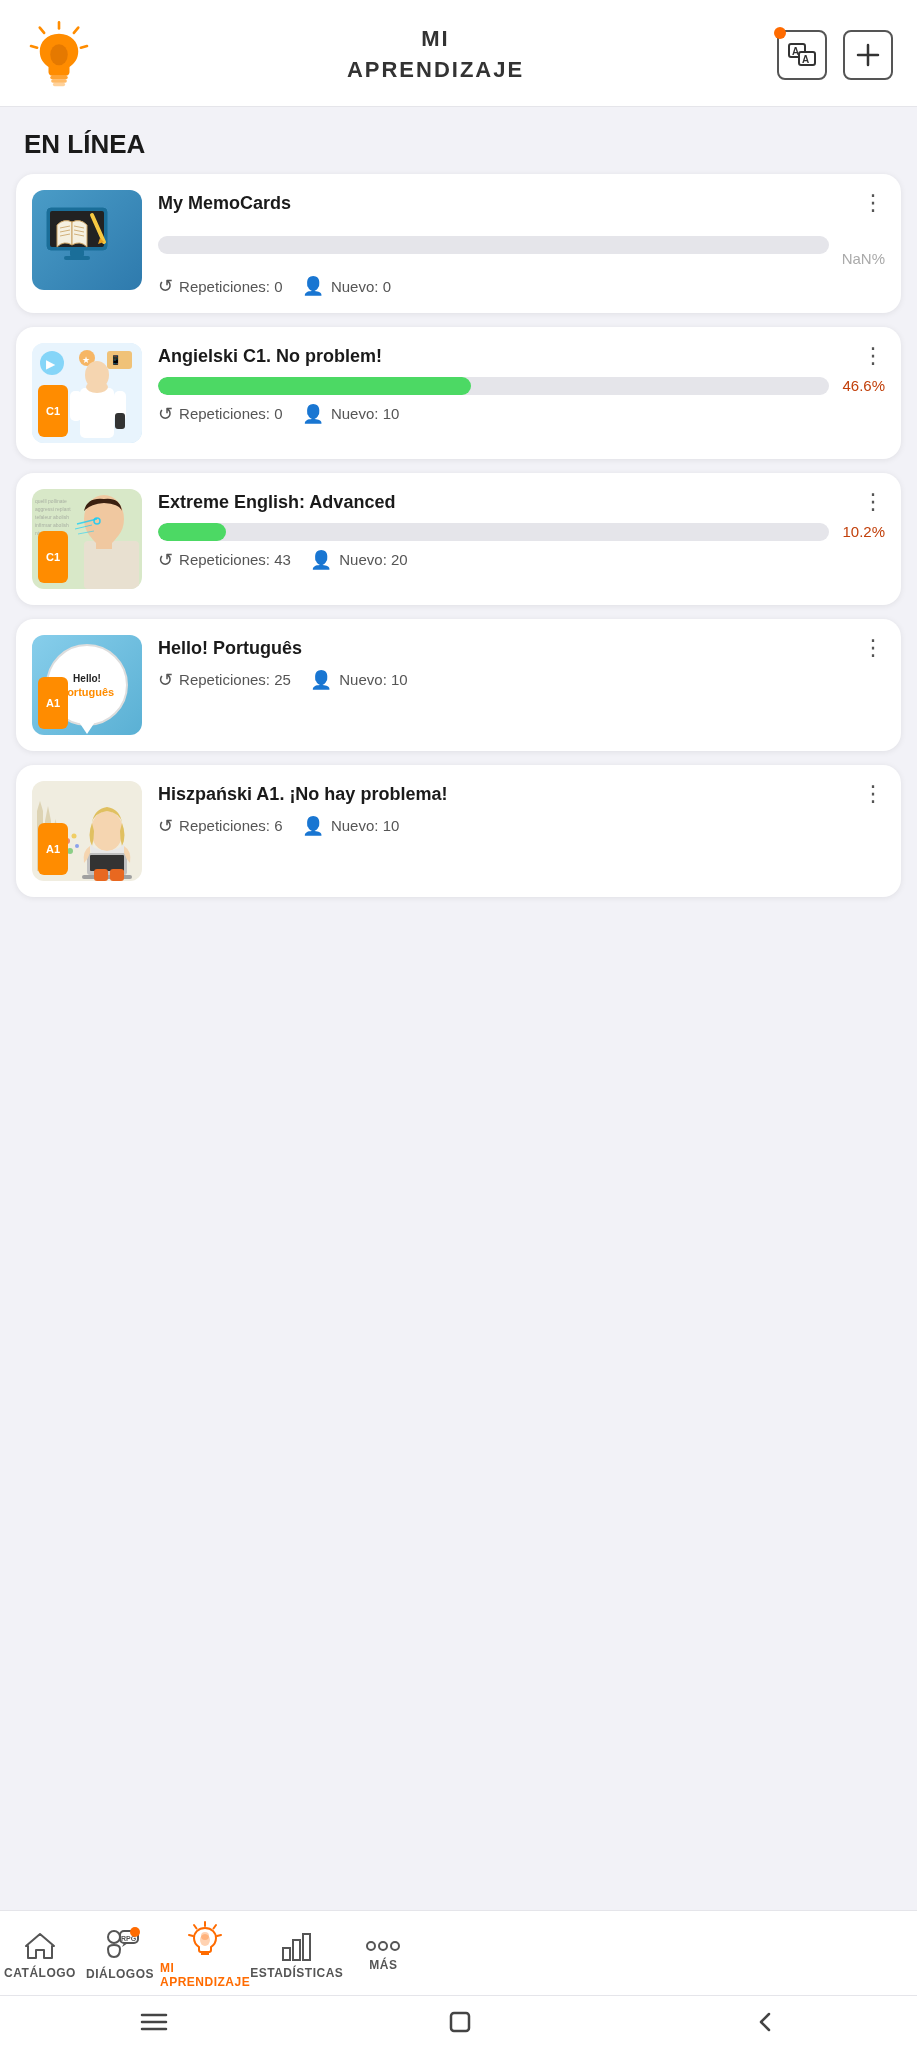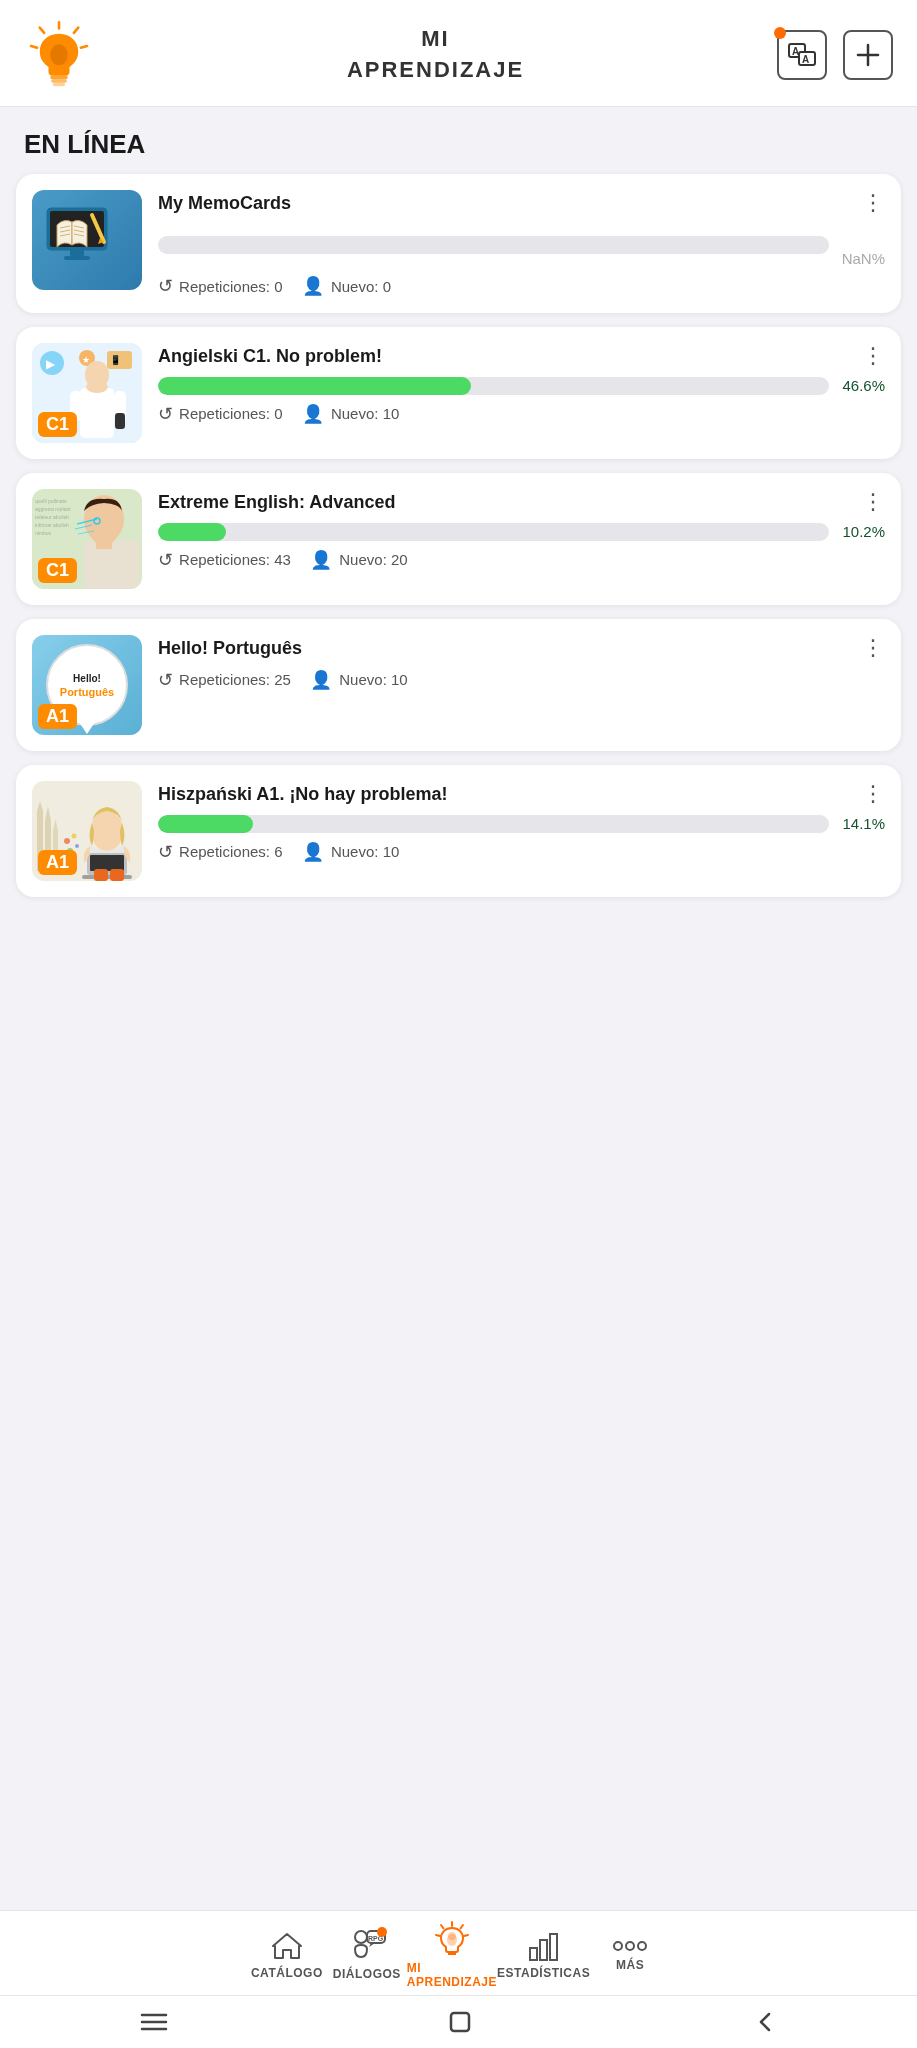--- a/index.html
+++ b/index.html
@@ -127,21 +127,21 @@
       border-radius: 10px;
       overflow: hidden;
     }
     .progress-bar-fill {
       height: 100%;
       border-radius: 10px;
       background: #4cd964;
     }
     .progress-label {
       font-size: 15px;
-      color: #14532d;
+      color: #c2410c;
       min-width: 48px;
       text-align: right;
     }
 
     
     .stats-row {
       display: flex;
       gap: 20px;
       align-items: center;
     }
@@ -157,23 +157,23 @@
       color: #555;
     }
 
     
     .level-badge {
       position: absolute;
       bottom: 6px;
       left: 6px;
       background: #FF8C00;
       color: #fff;
-      font-size: 18px;
+      font-size: 11px;
       font-weight: 700;
-      padding: 2px 8px;
+      padding: 20px 8px;
       border-radius: 6px;
     }
 
     
     .thumb-memocards {
       background: linear-gradient(135deg, #4a9cc7 0%, #2e7aad 100%);
       display: flex;
       align-items: center;
       justify-content: center;
     }
@@ -189,21 +189,21 @@
       align-items: center;
       justify-content: center;
     }
 
     
     .bottom-nav {
       background: #fff;
       border-top: 1px solid #e5e5ea;
       display: flex;
       align-items: center;
-      justify-content: center;
+      justify-content: flex-start;
       padding: 10px 0 6px;
       position: sticky;
       bottom: 0;
     }
     .nav-item {
       display: flex;
       flex-direction: column;
       align-items: center;
       gap: 4px;
       cursor: pointer;
@@ -529,26 +529,20 @@
         <rect x="62" y="88" width="14" height="12" rx="3" fill="#e86820"></rect>
         <rect x="78" y="88" width="14" height="12" rx="3" fill="#e86820"></rect>
       </svg>
       <div class="level-badge">A1</div>
     </div>
     <div class="card-content">
       <div class="card-header">
         <div class="card-title">Hiszpański A1. ¡No hay problema!</div>
         <div class="card-menu">⋮</div>
       </div>
-      <div class="progress-row">
-        <div class="progress-bar-bg">
-          <div class="progress-bar-fill" style="width:14.1%"></div>
-        </div>
-        <span class="progress-label">14.1%</span>
-      </div>
       <div class="stats-row">
         <div class="stat-item">
           <span class="stat-icon">↺</span>
           <span>Repeticiones: <span>6</span></span>
         </div>
         <div class="stat-item">
           <span class="stat-icon">👤</span>
           <span>Nuevo: <span>10</span></span>
         </div>
       </div>

